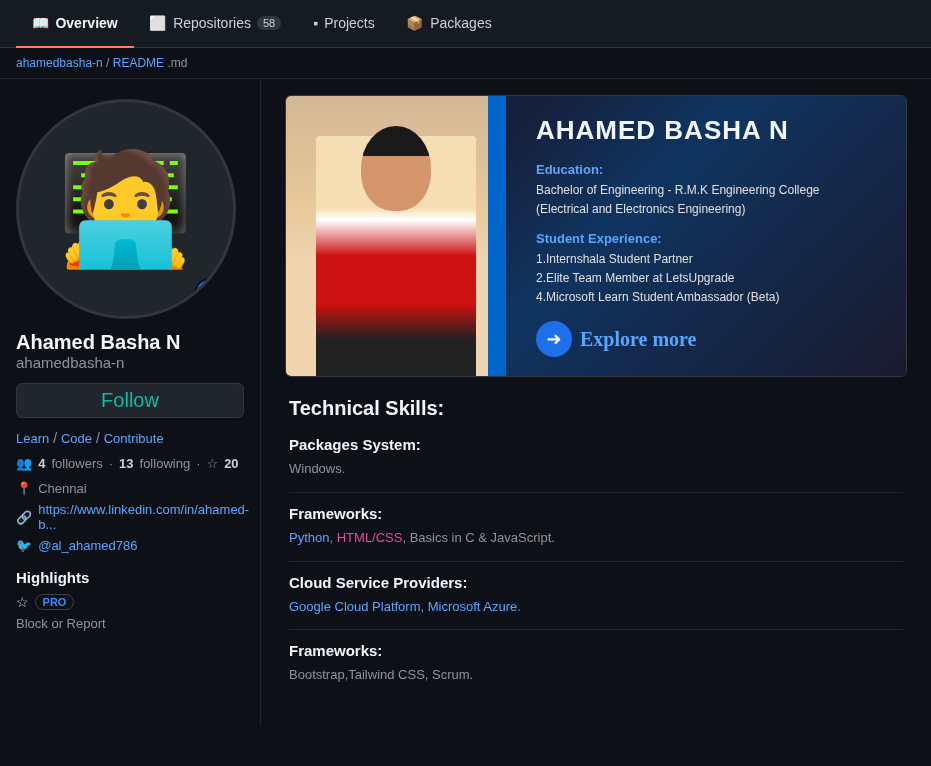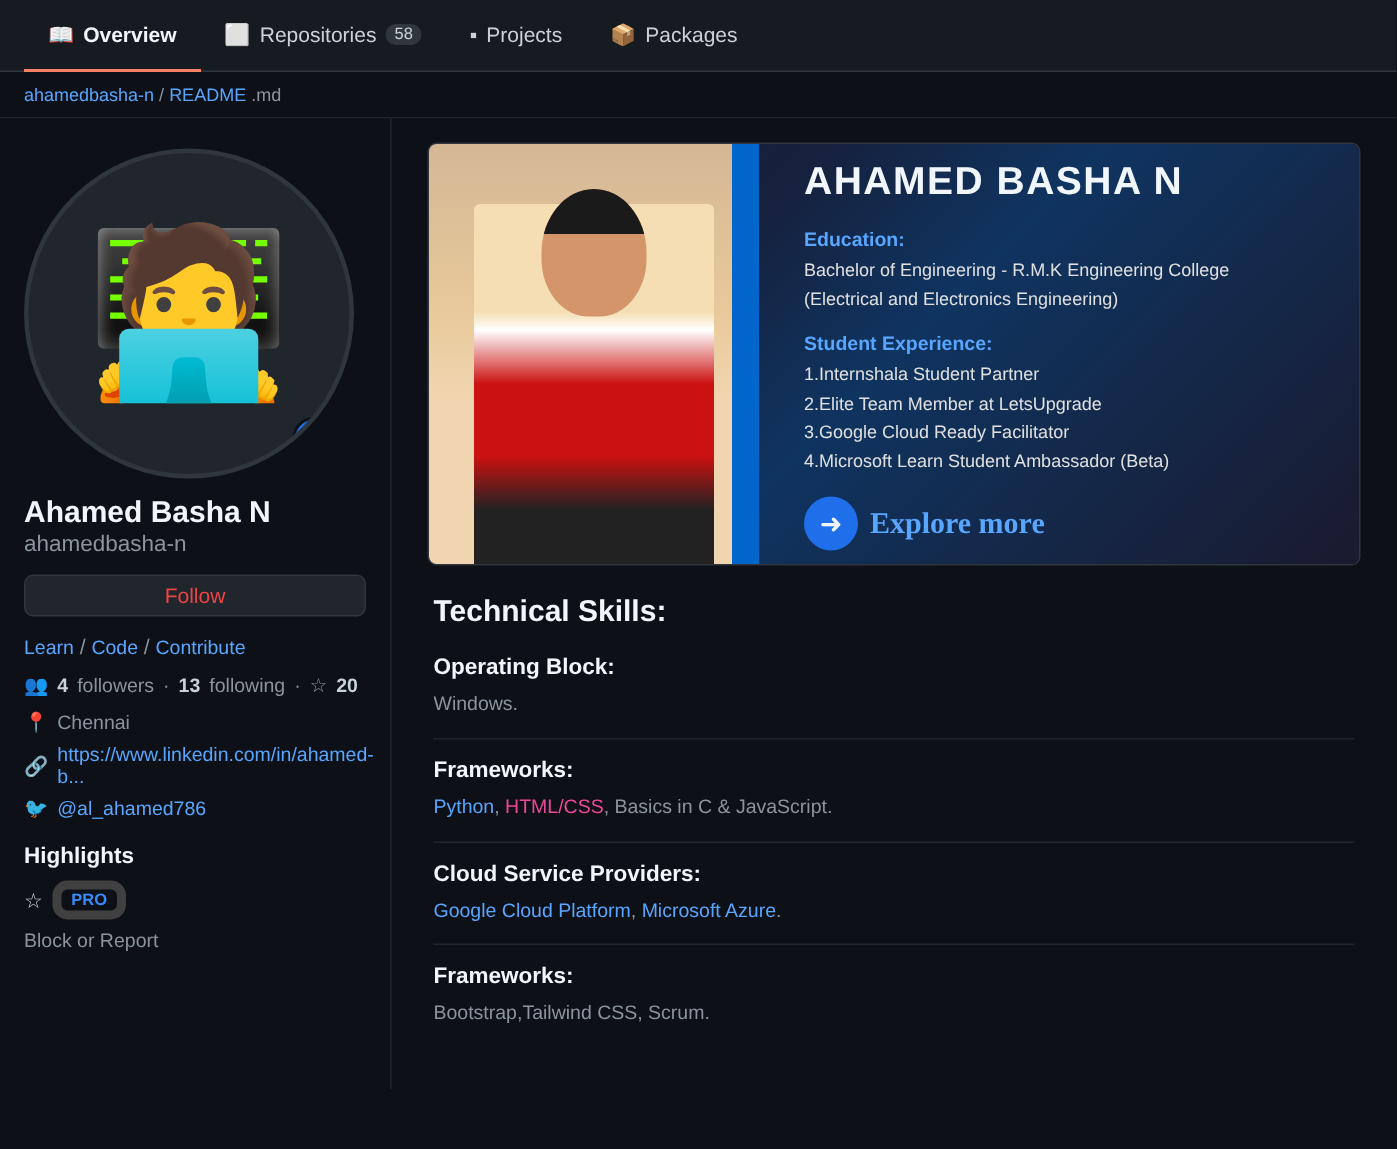--- a/index.html
+++ b/index.html
@@ -111,25 +111,25 @@
     }
     .profile-username {
       font-size: 15px;
       color: #8b949e;
       margin-bottom: 12px;
     }
     .follow-btn {
       width: 100%;
       padding: 5px 12px;
       background-color: #21262d;
-      color: #ef4444;
+      color: #14b8a6;
       border: 1px solid #30363d;
       border-radius: 6px;
       cursor: pointer;
-      font-size: 14px;
+      font-size: 20px;
       font-weight: 500;
       margin-bottom: 12px;
     }
 
     .bio-links {
       margin-bottom: 10px;
     }
     .bio-link {
       color: #58a6ff;
       font-size: 13px;
@@ -165,21 +165,21 @@
       margin: 16px 0 8px 0;
     }
     .highlights-row {
       display: flex;
       align-items: center;
       gap: 6px;
       margin-bottom: 6px;
     }
     .pro-badge {
       background-color: transparent;
-      border: 6px solid #404040;
+      border: 1px solid #404040;
       color: #388bfd;
       border-radius: 10px;
       padding: 1px 7px;
       font-size: 11px;
       font-weight: 600;
     }
     .block-report {
       font-size: 13px;
       color: #8b949e;
       cursor: pointer;
@@ -380,37 +380,36 @@
 
           <div class="banner-section">
             <div class="banner-section-title">Education:</div>
             <div class="banner-section-item">Bachelor of Engineering  - R.M.K Engineering College<br>(Electrical and Electronics Engineering)</div>
           </div>
 
           <div class="banner-section">
             <div class="banner-section-title">Student Experience:</div>
             <div class="banner-section-item">1.Internshala Student Partner</div>
             <div class="banner-section-item">2.Elite Team Member at LetsUpgrade</div>
-            <div class="banner-section-item">3.Google Cloud Ready Facilitator</div>
             <div class="banner-section-item">4.Microsoft Learn Student Ambassador (Beta)</div>
           </div>
 
           <div style="margin-top:14px; display:flex; align-items:center; gap:8px;">
             <div style="background:#1f6feb; border-radius:50%; width:36px; height:36px; display:flex; align-items:center; justify-content:center; font-size:18px;">➜</div>
             <div style="font-family: cursive; font-size:20px; color:#58a6ff; font-weight:700;">Explore more</div>
           </div>
         </div>
       </div>
     </div>
 
     <div class="skills-section">
       <div class="skills-title">Technical Skills:</div>
 
       <div class="skill-category">
-        <div class="skill-category-title">Operating Block:</div>
+        <div class="skill-category-title">Packages System:</div>
         <div class="skill-category-content">Windows.</div>
       </div>
 
       <div class="skill-category">
         <div class="skill-category-title">Frameworks:</div>
         <div class="skill-category-content">
           <span style="color:#58a6ff;">Python</span><span>, </span><span style="color:#ec4899;">HTML/CSS</span><span>, Basics in C &amp; JavaScript.</span>
         </div>
       </div>
 

